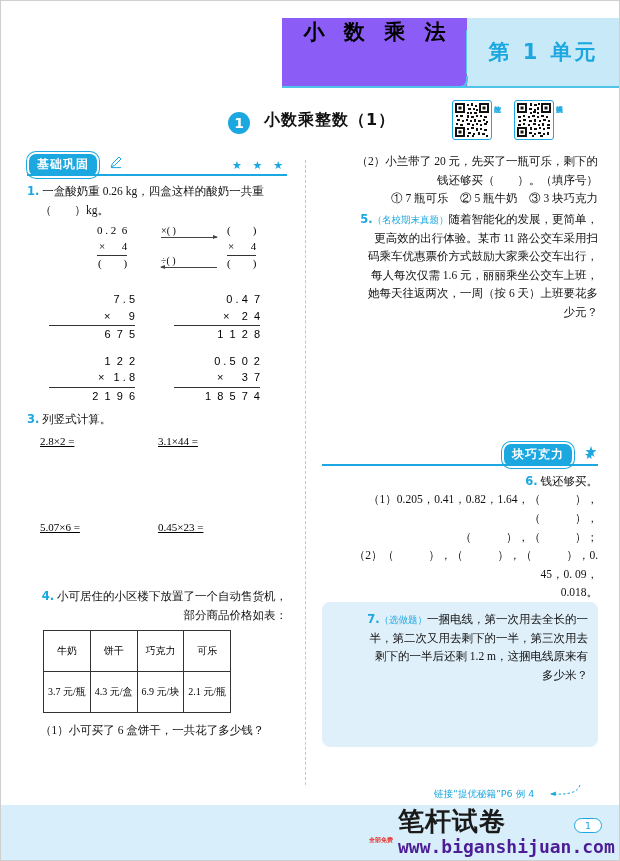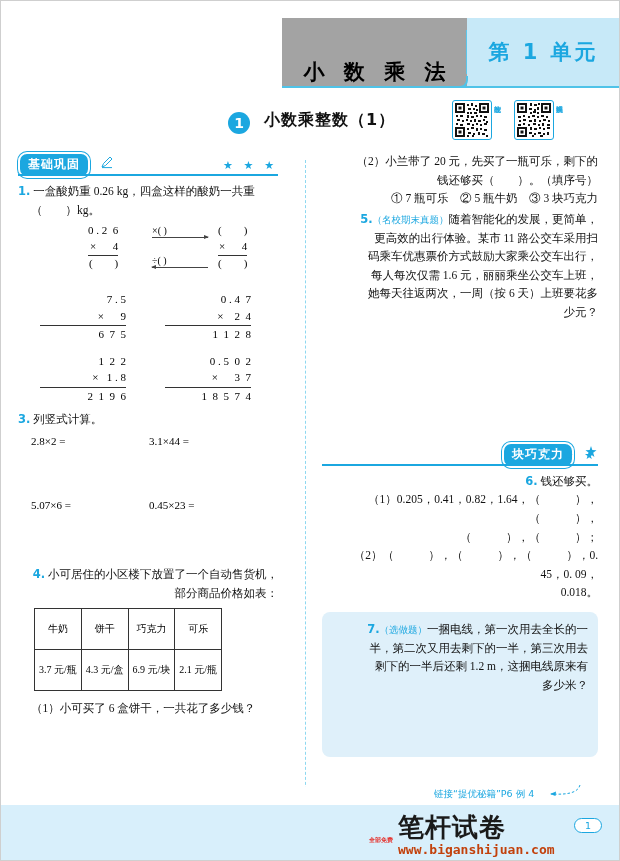--- a/index.html
+++ b/index.html
@@ -19,24 +19,24 @@
   
   .header-band {
     position: absolute;
     left: 282px; top: 18px;
     width: 338px; height: 70px;
     display: flex;
     align-items: stretch;
   }
   .hdr-left {
     flex: 0 0 185px;
-    background: #a3a3a3;
+    background: #8b5cf6;
     border-bottom: 2px solid #4fc3e8;
     border-radius: 0 0 0 0;
-    display: flex; align-items: flex-end; justify-content: center;
+    display: flex; align-items: flex-start; justify-content: center;
     position: relative;
   }
   .hdr-left::after{
     content:"";
     position:absolute; right:-1px; bottom:-2px;
     width:10px;height:10px;
     border-bottom:2px solid #4fc3e8;
     border-right:2px solid #4fc3e8;
     border-radius:0 0 8px 0;
   }
@@ -116,21 +116,21 @@
     font-family: "DejaVu Sans", sans-serif;
     font-size: 7px;
     color: #1ba7e0;
     line-height: 1;
     margin-left: 1px;
     letter-spacing: 0px;
     display: flex; align-items: center;
   }
 
   
-  .col-left  { position: absolute; left: 18px;  top: 152px; width: 260px; }
+  .col-left  { position: absolute; left: 27px;  top: 152px; width: 260px; }
   .col-right { position: absolute; left: 322px; top: 152px; width: 276px; text-align: right; }
 
   .col-divider {
     position: absolute;
     left: 305px; top: 160px;
     width: 0; height: 660px;
     border-left: 1px dashed #8ed8f0;
   }
 
   
@@ -218,43 +218,42 @@
   }
 
   
   .mgrid {
     margin-top: 6px;
     display: grid;
     grid-template-columns: 125px 125px;
     row-gap: 10px;
   }
   .mcell { font-size: 11px; line-height: 1.5; }
-  .mline { text-align: right; white-space: pre; font-family: Liberation Serif, serif; }
+  .mline { text-align: right; white-space: pre; font-family: Liberation Sans, sans-serif; }
   .mline.under { border-bottom: 1px solid #333; padding-bottom: 1px; }
   .mwrap { width: 86px; margin-left: 22px; }
 
   
-  .calclist { margin-top: 6px; display: grid; grid-template-columns: 118px 118px; row-gap: 52px; padding-left: 13px; font-size: 11px;}
+  .calclist { margin-top: 6px; display: grid; grid-template-columns: 118px 118px; row-gap: 74px; padding-left: 13px; font-size: 11px; text-decoration: underline;}
 
   
   .ptable {
     margin: 6px 0 0 16px;
     border-collapse: collapse;
     font-size: 10px;
   }
   .ptable td {
     border: 1px solid #333;
     padding: 13px 4px;
     text-align: center;
     white-space: nowrap;
   }
 
   
   .optbox {
-    margin-top: 10px;
     background: #dff0fa;
     border-radius: 8px;
     padding: 8px 10px 10px 8px;
     min-height: 145px;
   }
 
   
   .footer-band {
     position: absolute;
     left: 0; bottom: 0;
@@ -302,22 +301,22 @@
     font-family: "DejaVu Sans", sans-serif;
     font-weight: bold;
     font-size: 26px;
     color: #1a1a1a;
     letter-spacing: 1px;
     line-height: 1;
   }
   .wm-url {
     font-family: "DejaVu Sans Mono", monospace;
     font-weight: bold;
-    font-size: 13px;
-    color: #c2410c;
+    font-size: 18px;
+    color: #4c1d95;
     letter-spacing: 0px;
     margin-top: 2px;
   }
   .wm-badge {
     position: absolute;
     left: -32px; bottom: 14px;
     font-family: "DejaVu Sans", sans-serif;
     font-size: 6px;
     color: #e53935;
     font-weight: bold;

